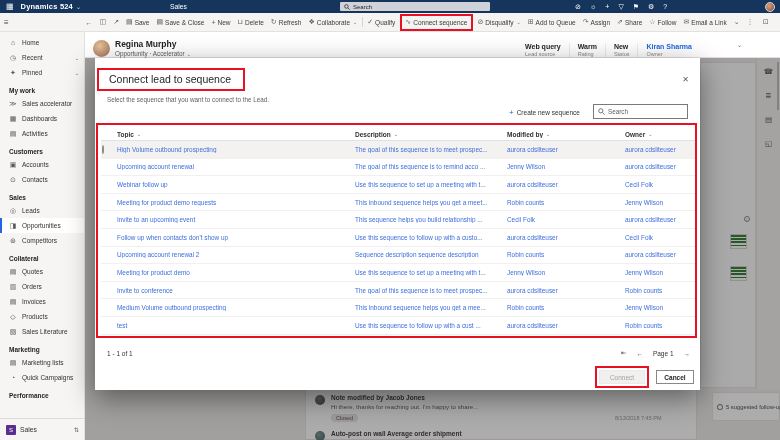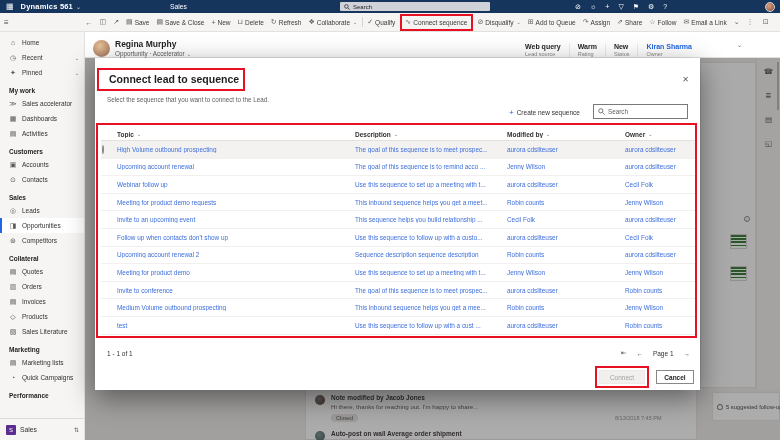--- a/index.html
+++ b/index.html
@@ -78,21 +78,21 @@
     display:flex;align-items:center;padding:0 4px;gap:3px;}
   .followups .txt{font-size:5.8px;color:#323130;white-space:nowrap;}
   .bulb{width:6px;height:6px;border:1px solid #605e5c;border-radius:50% 50% 40% 40%;flex:none;}
   
   .overlay{position:absolute;left:85px;top:58px;width:695px;height:382px;background:rgba(59,58,57,.42);z-index:3;}
   
   .dialog{position:absolute;left:95px;top:58px;width:605px;height:332px;background:#fff;z-index:10;
     box-shadow:0 8px 26px rgba(0,0,0,.45);}
   .dlg-close{position:absolute;right:11px;top:17px;font-size:8px;color:#605e5c;cursor:default;}
   .anno-title{position:absolute;left:2px;top:10px;border:2px solid #e81123;padding:3px 8px 4px 10px;width:148px;}
-  .dlg-title{font-size:10.5px;font-weight:700;color:#201f1e;white-space:nowrap;font-family:"Liberation Sans",sans-serif;margin:0;}
+  .dlg-title{font-size:10.5px;font-weight:400;color:#201f1e;white-space:nowrap;font-family:"Liberation Sans",sans-serif;margin:0;}
   .dlg-sub{position:absolute;left:12px;top:38px;font-size:6.3px;color:#605e5c;}
   .create-new{position:absolute;left:414px;top:50px;display:flex;align-items:center;gap:3px;font-size:6.5px;color:#323130;}
   .create-new .plus{color:#2266e3;font-size:8px;}
   .dlg-search{position:absolute;left:498px;top:46px;width:95px;height:15px;border:1px solid #7a7977;display:flex;align-items:center;
     padding:0 4px;gap:3px;background:#fff;}
   .dlg-search .ph{font-size:6.3px;color:#605e5c;}
   .anno-table{position:absolute;left:1px;top:65px;width:601px;height:215px;border:2px solid #e81123;pointer-events:none;z-index:4;}
   .tbl-head{position:absolute;left:6px;top:70px;width:594px;height:13px;display:flex;align-items:center;
     font-size:6.5px;font-weight:bold;color:#323130;border-bottom:1px solid #e3e1df;}
   .hc{display:flex;align-items:center;gap:3px;}
@@ -151,21 +151,21 @@
       <span class="bulb"></span>
       <span class="txt">5 suggested follow-ups</span>
 
     </div>
   </div>
 
   <div class="overlay"></div>
 
   <div class="topbar">
     <span class="tb-waffle">▦</span>
-    <span class="tb-app">Dynamics 561</span>
+    <span class="tb-app">Dynamics 524</span>
     <span class="tb-app-ch">⌄</span>
     <span class="tb-area">Sales</span>
     <div class="tb-search">
       <svg class="mag" width="6" height="6" viewBox="0 0 10 10">
         <circle cx="4" cy="4" r="3" fill="none" stroke="#222" stroke-width="1.2"></circle>
         <line x1="6.5" y1="6.5" x2="9.5" y2="9.5" stroke="#222" stroke-width="1.2"></line>
       </svg>
       <span>Search</span>
     </div>
     <div class="tb-icons" id="tb-icons">

